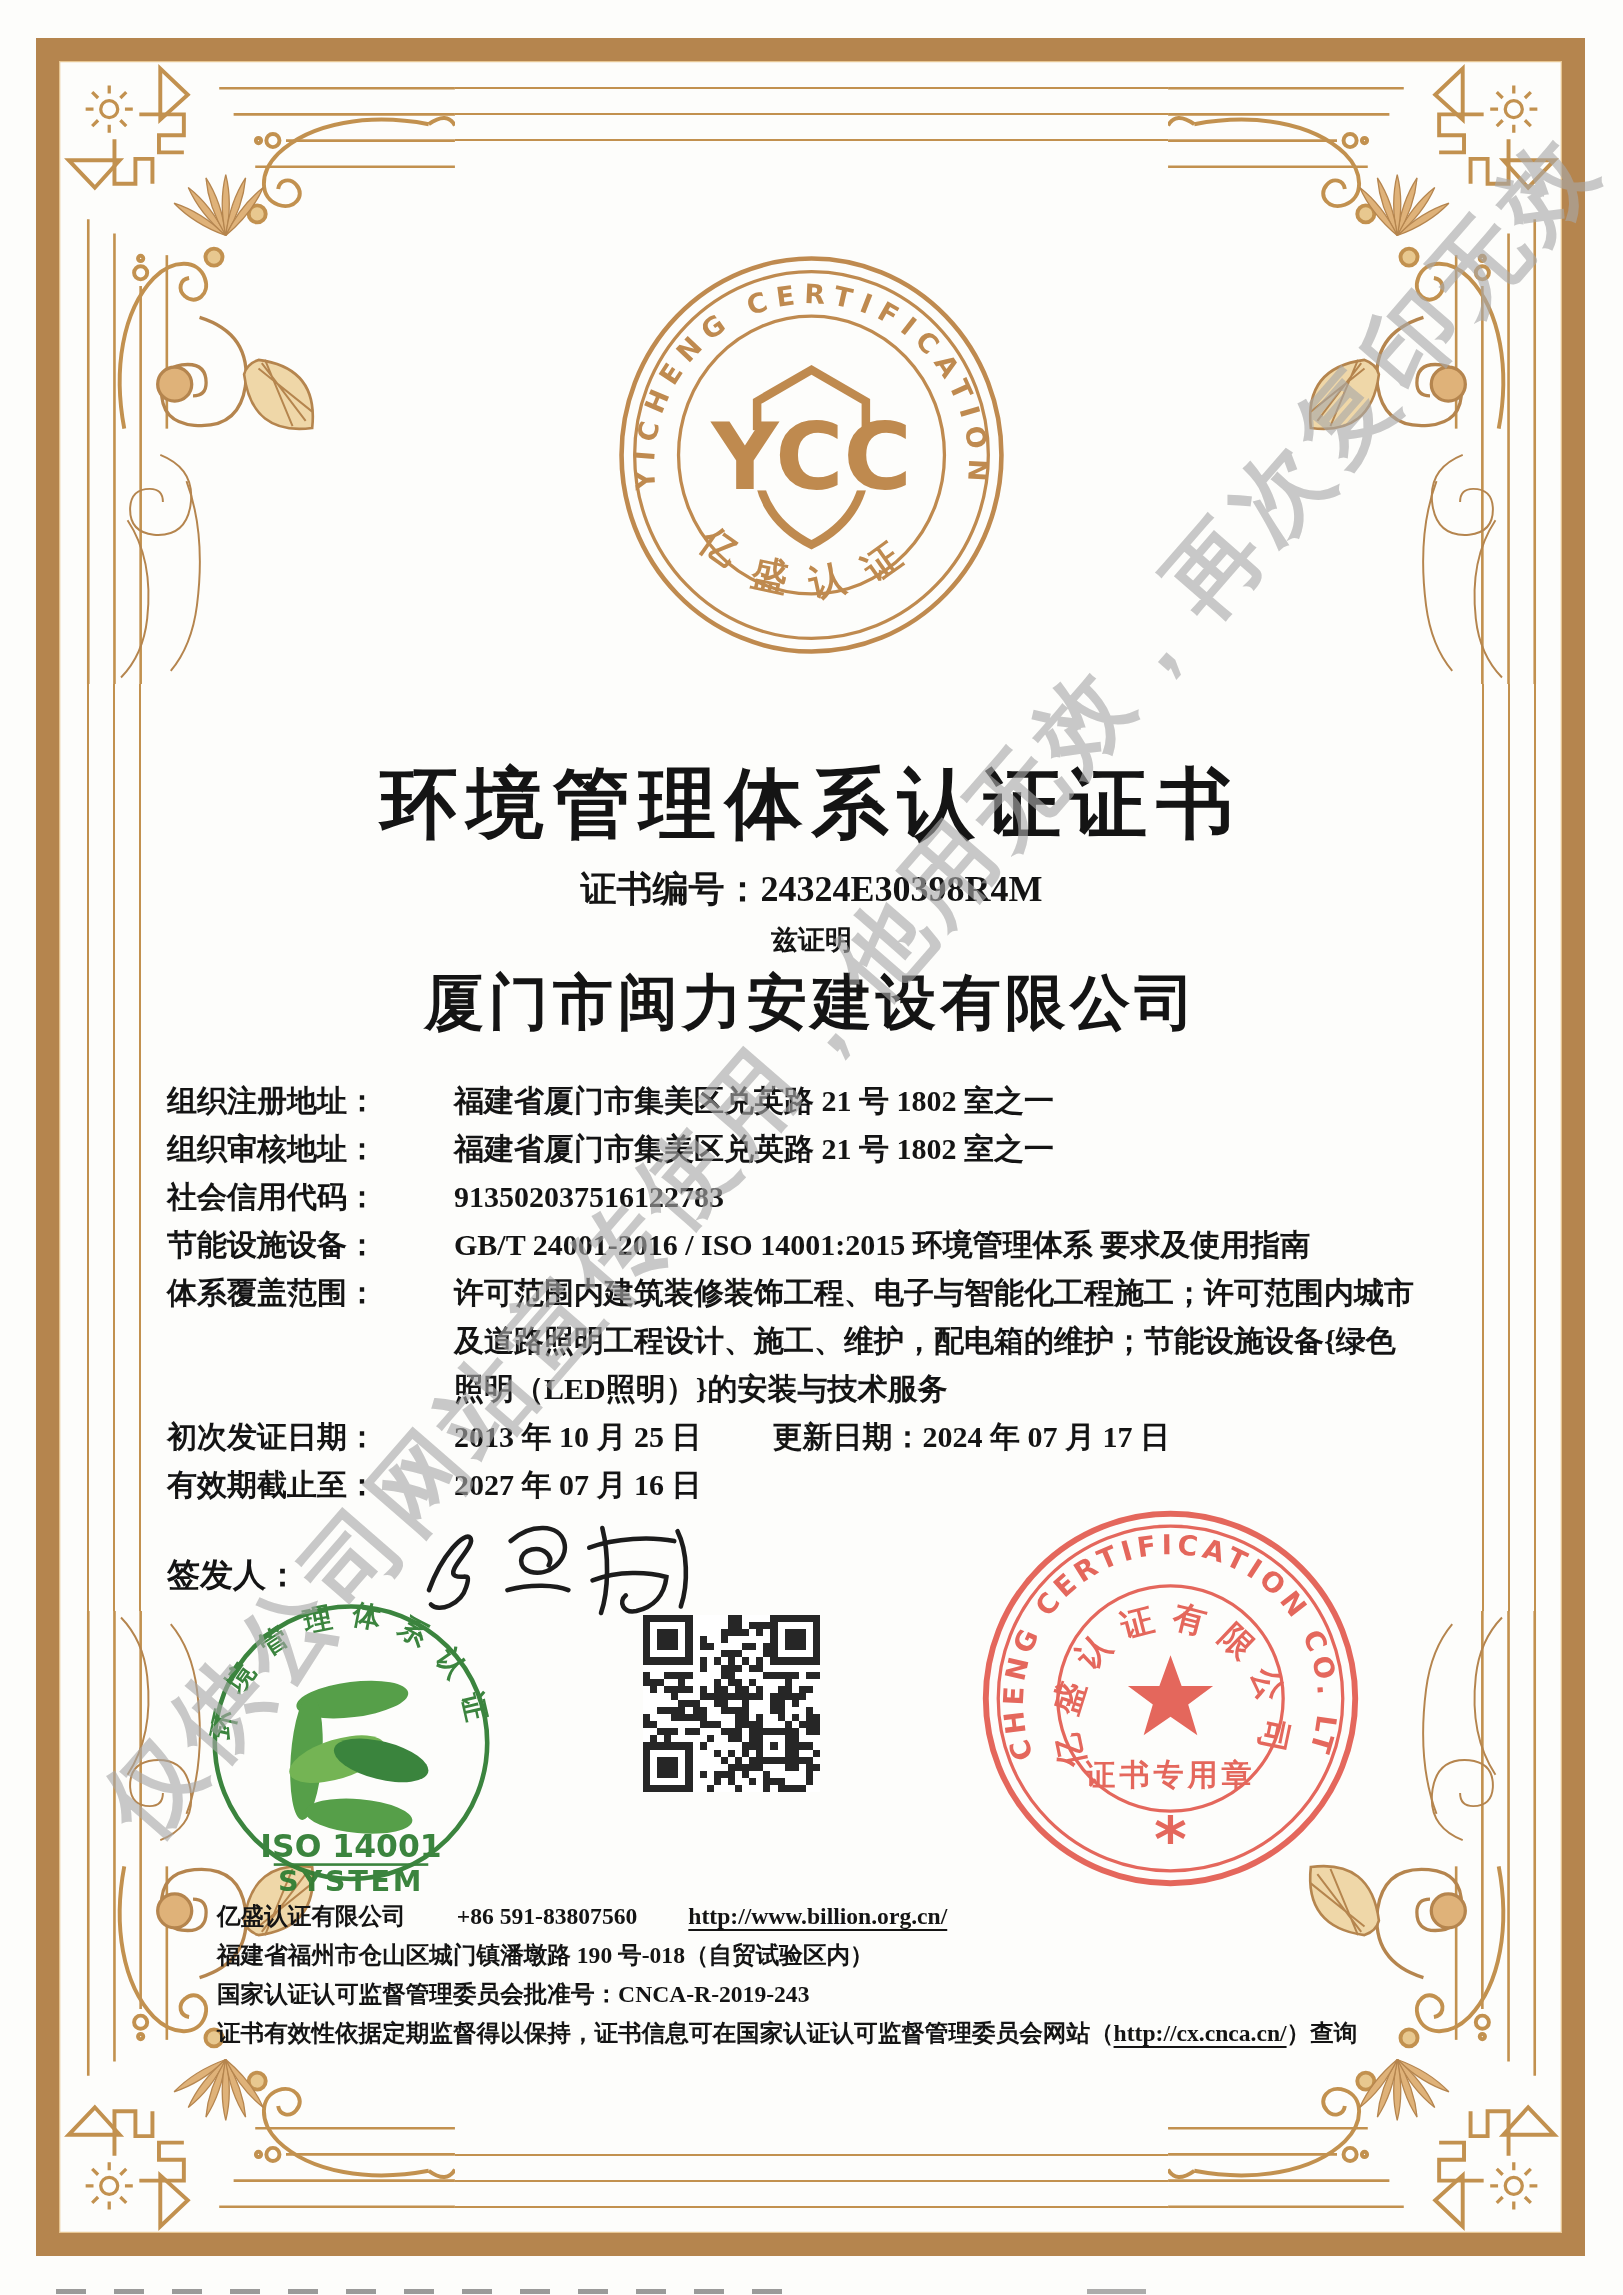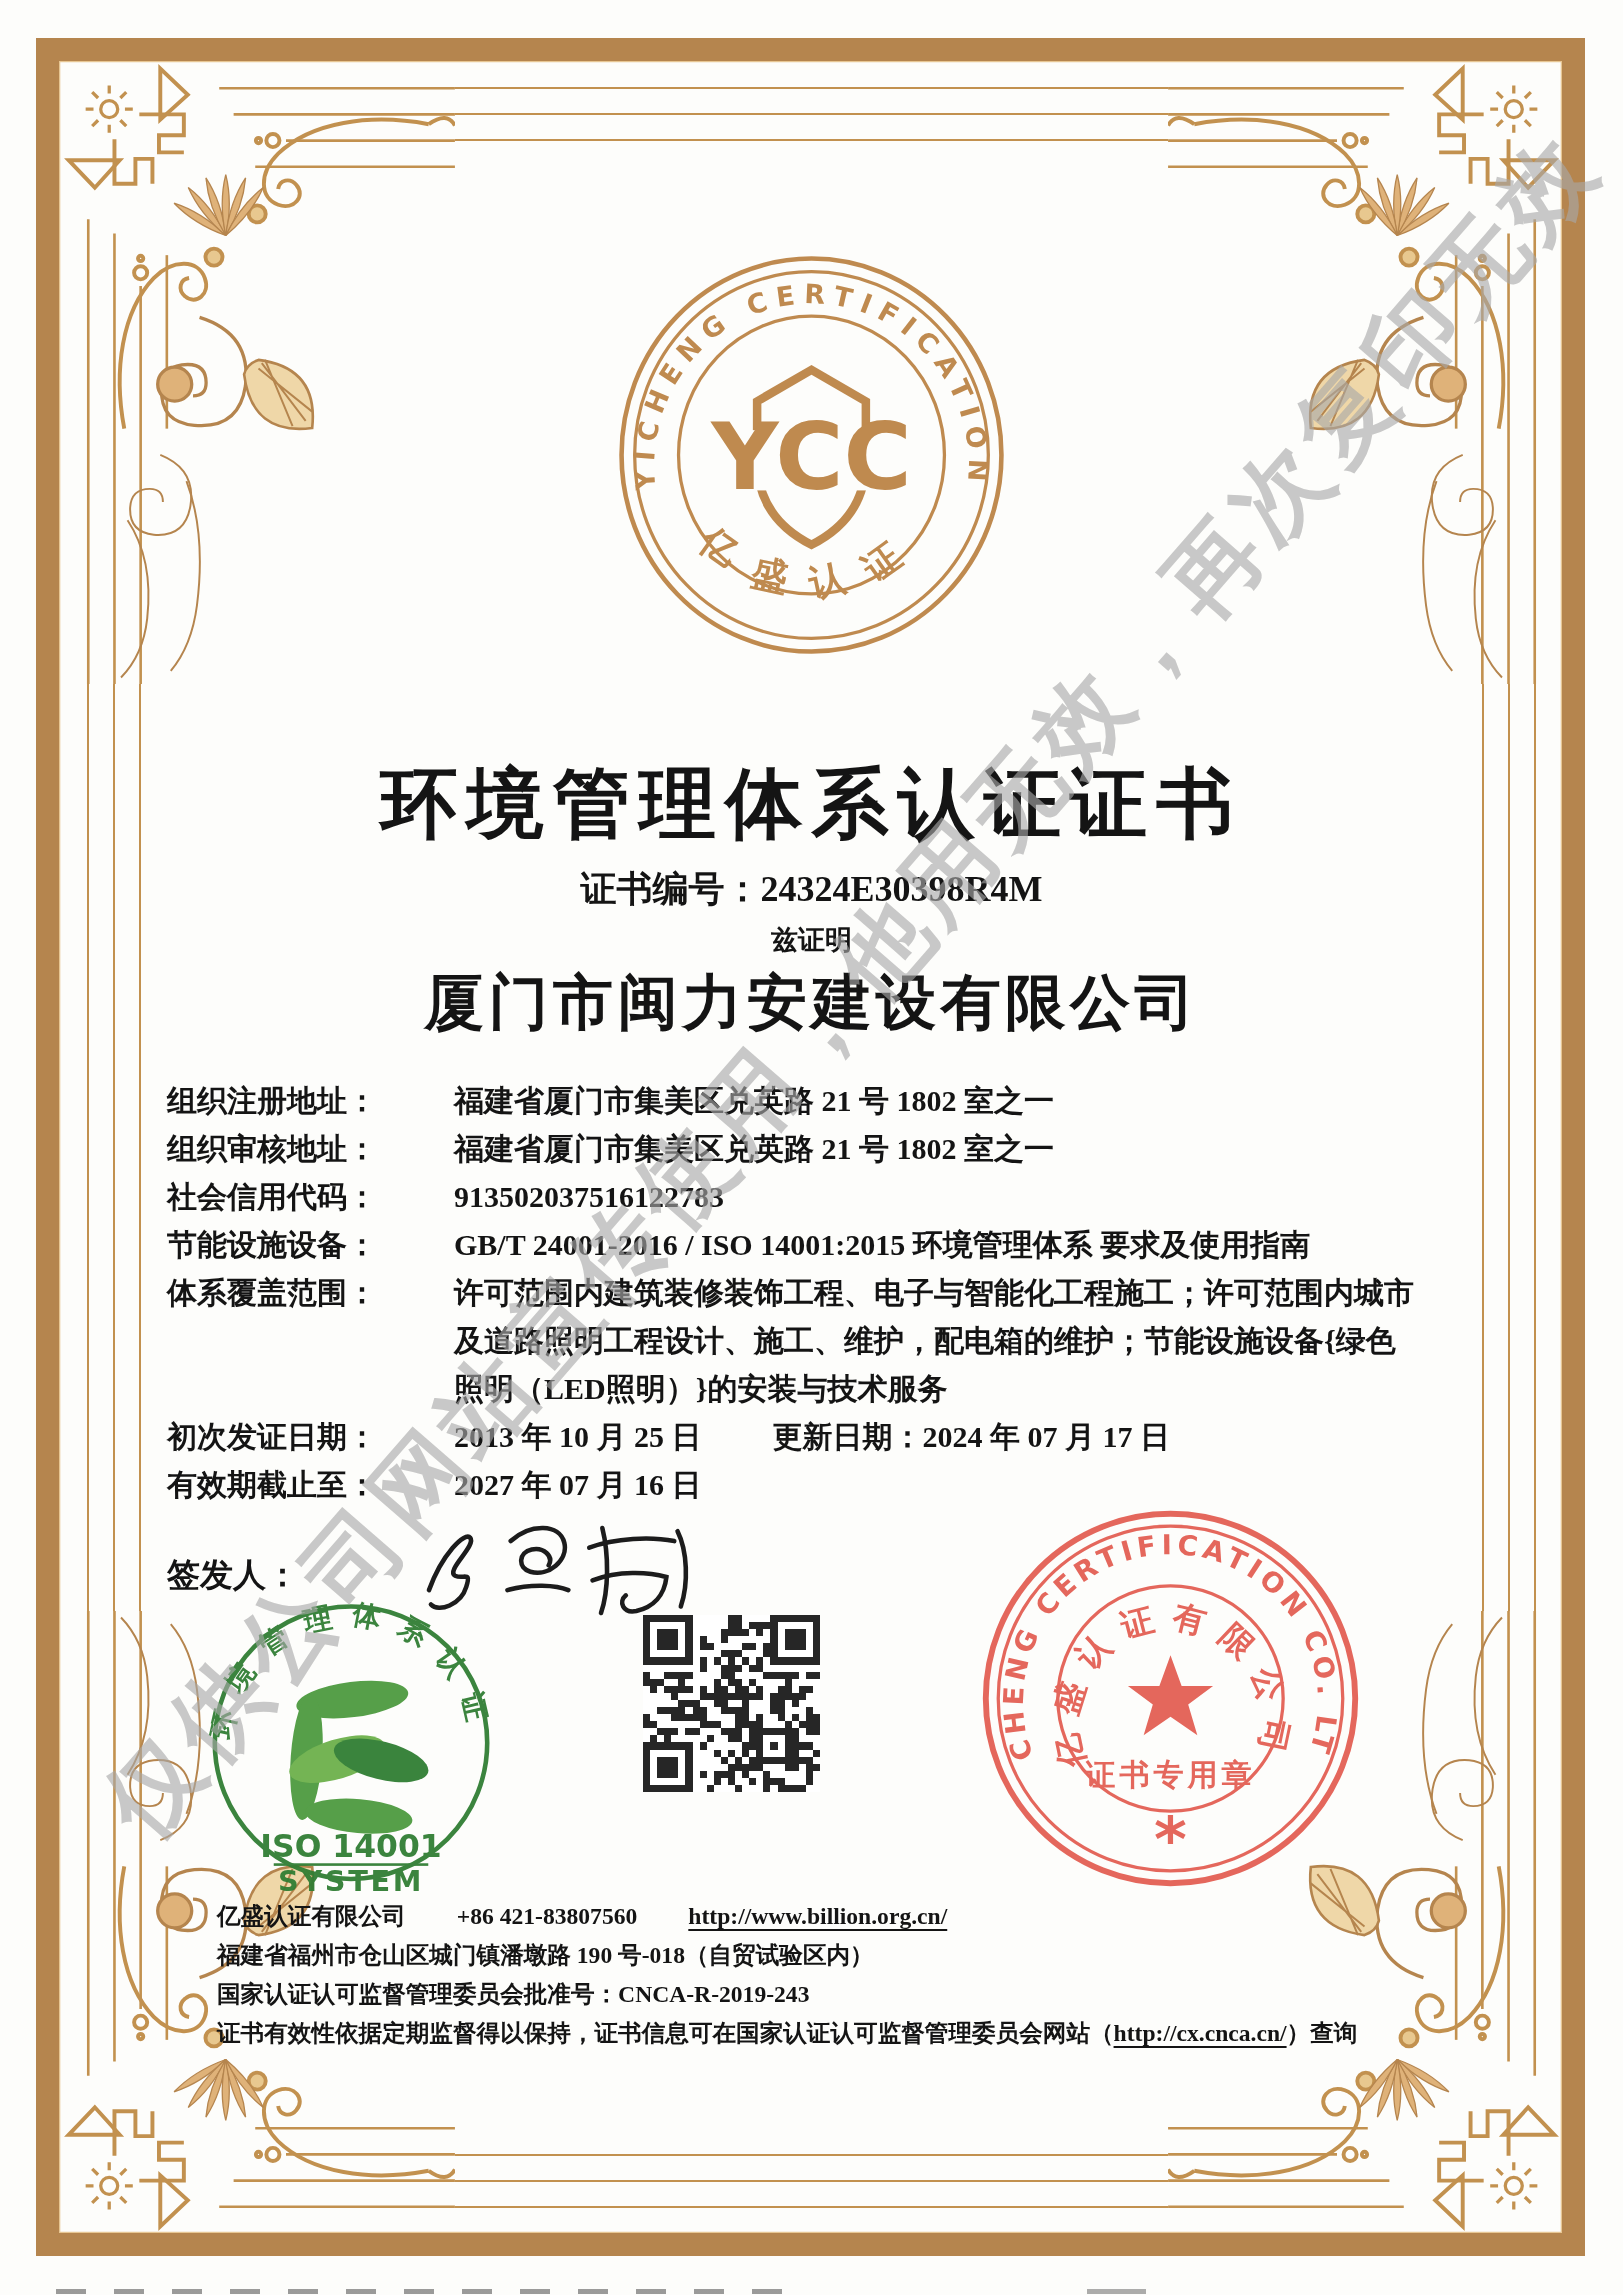--- a/index.html
+++ b/index.html
@@ -1068,21 +1068,21 @@
     </text>
     <path d="M300 234 L317 281 L365 281 L327 309 L341 356 L300 328 L259 356 L273 309 L235 281 L283 281 Z" fill="#e2574b"></path>
     <text x="300" y="432" text-anchor="middle" font-size="46" font-weight="bold" fill="#e2574b" letter-spacing="6">证书专用章</text>
     <text x="300" y="548" text-anchor="middle" font-size="96" font-weight="bold" fill="#e2574b">*</text>
   </svg>
 </div>
 
 <div class="footer">
   <div class="footer-line1">
     <span>亿盛认证有限公司</span>
-    <span>+86 421-83807560</span>
+    <span>+86 591-83807560</span>
     <span class="u">http://www.billion.org.cn/</span>
   </div>
   <div>福建省福州市仓山区城门镇潘墩路 190 号-018（自贸试验区内）</div>
   <div>国家认证认可监督管理委员会批准号：CNCA-R-2019-243</div>
   <div>
     <span>证书有效性依据定期监督得以保持，证书信息可在国家认证认可监督管理委员会网站（</span><span class="u">http://cx.cnca.cn/</span><span>）查询</span>
   </div>
 </div>
 
 <div class="scan-noise"></div>

